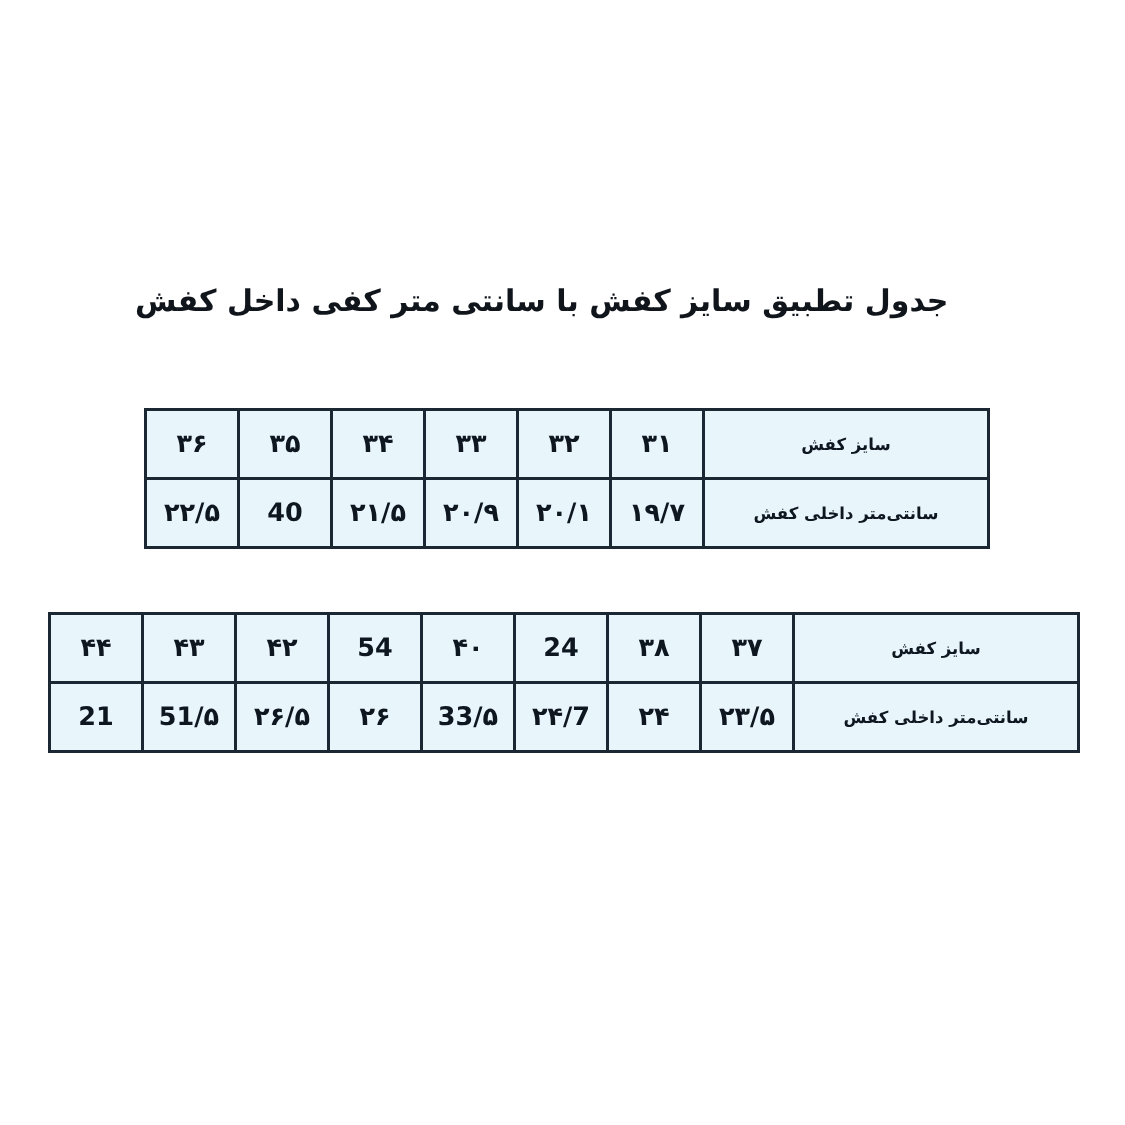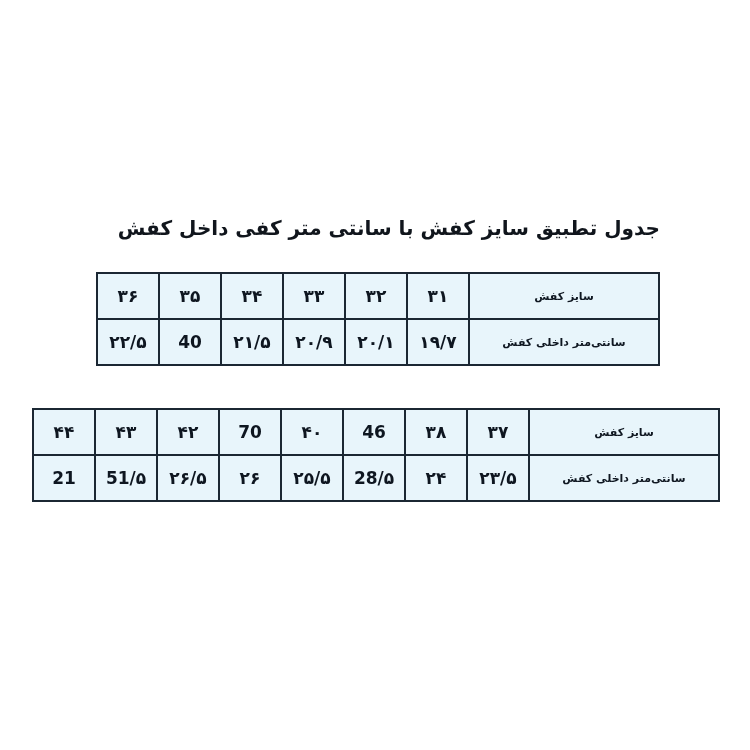--- a/index.html
+++ b/index.html
@@ -15,24 +15,24 @@
     overflow: hidden;
   }
   .page {
     position: relative;
     width: 750px;
     height: 750px;
     box-sizing: border-box;
   }
   .title {
     position: absolute;
-    top: 216px;
+    top: 188px;
     right: 90px;
     left: 90px;
-    text-align: right;
+    text-align: left;
     font-size: 20px;
     font-weight: bold;
     letter-spacing: 0;
     color: #10151c;
     direction: rtl;
   }
   .table-wrap {
     position: absolute;
     direction: rtl;
   }
@@ -107,33 +107,33 @@
     </table>
   </div>
 
   <div class="table-wrap t2">
     <table class="size-table">
       <tbody>
         <tr>
           <td class="label">سایز کفش</td>
           <td class="val">۳۷</td>
           <td class="val">۳۸</td>
-          <td class="val">46</td>
+          <td class="val">24</td>
           <td class="val">۴۰</td>
-          <td class="val">70</td>
+          <td class="val">54</td>
           <td class="val">۴۲</td>
           <td class="val">۴۳</td>
           <td class="val">۴۴</td>
         </tr>
         <tr>
           <td class="label row-label-cm">سانتی‌متر داخلی کفش</td>
           <td class="val">۲۳/۵</td>
           <td class="val">۲۴</td>
-          <td class="val">28/۵</td>
-          <td class="val">۲۵/۵</td>
+          <td class="val">۲۴/7</td>
+          <td class="val">33/۵</td>
           <td class="val">۲۶</td>
           <td class="val">۲۶/۵</td>
           <td class="val">51/۵</td>
           <td class="val">21</td>
         </tr>
       </tbody>
     </table>
   </div>
 
 </div>

